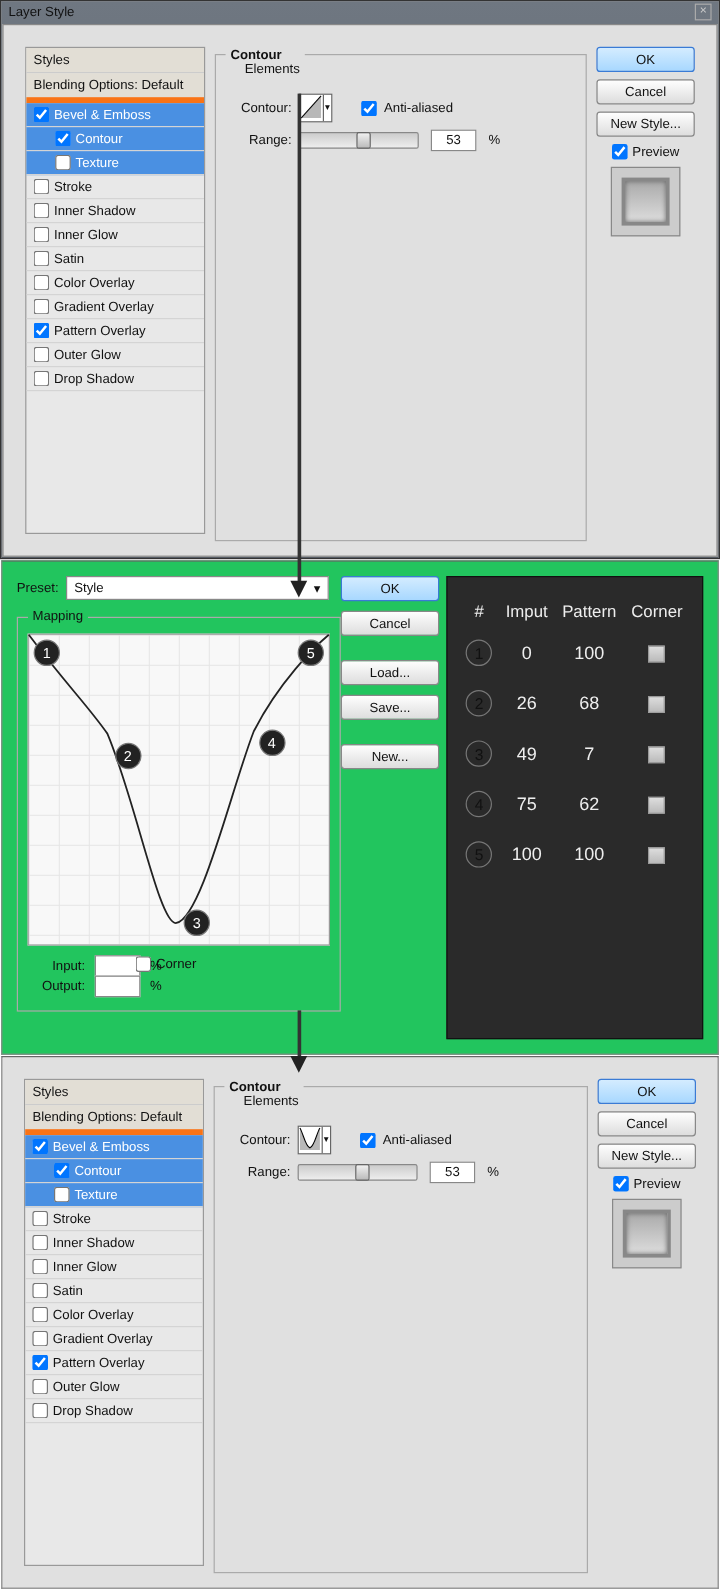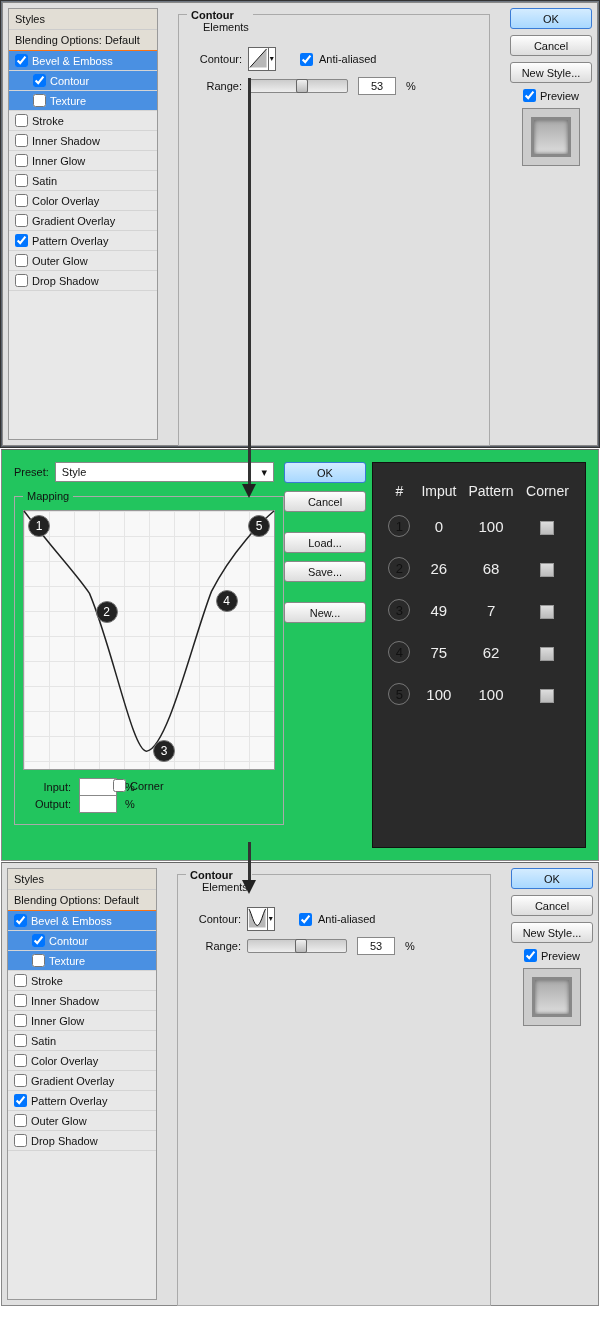--- a/index.html
+++ b/index.html
@@ -1,23 +1,23 @@
 <!DOCTYPE html>
 <html><head>
 <meta charset="utf-8">
 <style>
 *{margin:0;padding:0;box-sizing:border-box;font-family:Tahoma,Arial,sans-serif;font-size:11px;color:#111;}
 body{background:#fff;width:600px;}
 .tile{background:linear-gradient(#6f7781,#555b64);border:1px solid #333;}
 .titlebar{height:18px;line-height:18px;color:#fff;padding:0 6px;display:flex;justify-content:space-between;align-items:center;}
 .titlebar .close{width:14px;height:14px;border:1px solid #aaa;color:#ccc;text-align:center;line-height:12px;font-size:10px;}
-.dlg{background:#e0e0e0;border:1px solid #888;margin:1px;padding:5px;display:flex;gap:20px;}
+.dlg{background:#e0e0e0;border:1px solid #888;margin:1px;padding:18px;display:flex;gap:8px;}
 .styles-panel{width:150px;border:1px solid #999;background:#e8e8e8;}
 .styles-head{padding:4px 6px;border-bottom:1px solid #ccc;background:#e2ded5;}
-.bo{padding:4px 6px;border-bottom:1px solid #f97316;background:#e2ded5;}
+.bo{padding:4px 6px;border-bottom:5px solid #f97316;background:#e2ded5;}
 .srow{padding:3px 6px;display:flex;align-items:center;gap:4px;border-bottom:1px solid #d4d4d4;font-size:11px;}
 .srow.ind{padding-left:24px;}
 .srow.sel{background:#4a90e2;color:#fff;}
 .srow.sel span{color:#fff;text-align:right;}
 .srow input{margin:0;}
 .center{flex:1;position:relative;}
 .grp{border:1px solid #aaa;padding:10px 8px 8px 8px;position:relative;margin-top:6px;background:#e0e0e0;height:100%;}
 .grp legend{position:absolute;top:-6px;left:8px;background:#e0e0e0;padding:0 4px;font-weight:bold;}
 .grp legend .sub{font-weight:normal;display:block;font-size:11px;}
 .row{display:flex;align-items:center;gap:6px;margin:6px 0;}
@@ -62,20 +62,24 @@
 svg.curve path{fill:none;stroke:#222;stroke-width:1.5;}
 
 .container{position:relative;}
 </style>
 </head>
 <body>
 
 <div class="container">
 
 <div class="tile">
+  <div class="titlebar">
+    <span>Layer Style</span>
+    <div class="close">×</div>
+  </div>
   <div class="dlg" style="height:444px;">
 
     <div class="styles-panel">
       <div class="styles-head">Styles</div>
       <div class="bo">Blending Options: Default</div>
       <div id="style-list-1">
             <div class="srow sel">
               <input type="checkbox" checked="" style="">
               <span>Bevel &amp; Emboss</span>
             </div>

